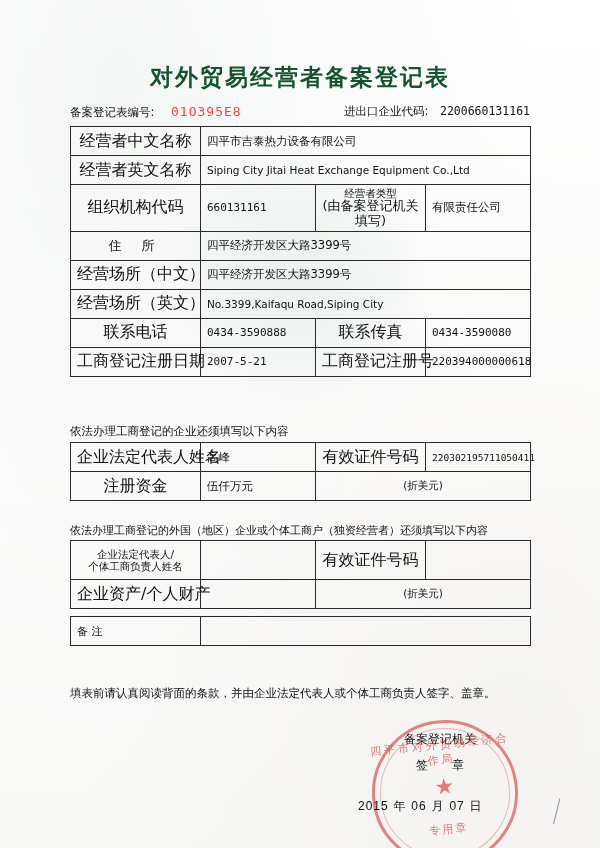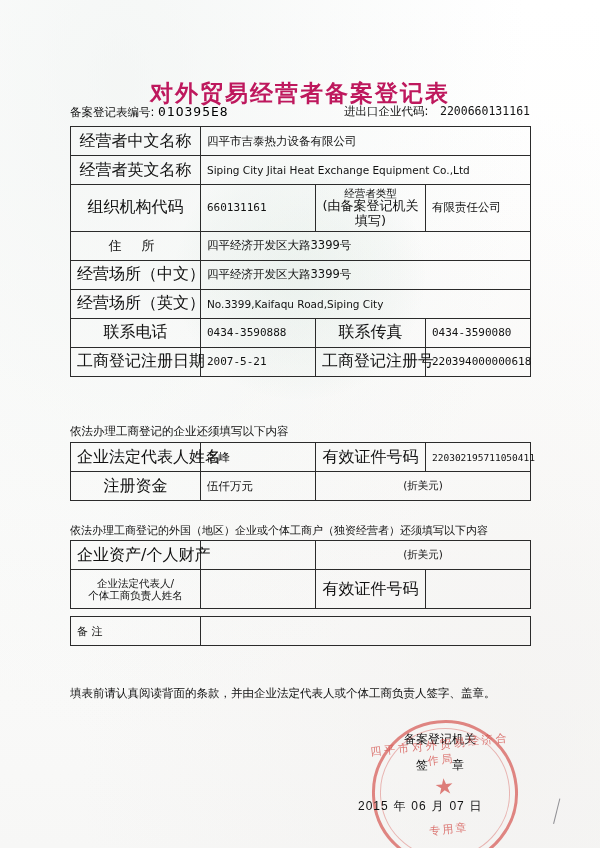--- a/index.html
+++ b/index.html
@@ -44,43 +44,43 @@
   .title {
     position: absolute;
     top: 62px;
     left: 0;
     width: 600px;
     text-align: center;
     font-family: "DejaVu Sans", "Liberation Sans", sans-serif;
     font-size: 23px;
     font-weight: bold;
     letter-spacing: 2px;
-    color: #be185d;
-    margin-top: 16px;
+    color: #14532d;
   }
 
   .subrow {
     position: absolute;
     top: 104px;
     left: 70px;
     width: 460px;
     height: 18px;
     font-size: 11.5px;
   }
   .subrow .left {
     position: absolute;
     left: 0;
     top: 0;
     white-space: nowrap;
   }
   .subrow .num-red {
-    color: #000000;
+    color: #ef4444;
     font-family: "DejaVu Sans Mono", "Liberation Mono", monospace;
     font-size: 13px;
     letter-spacing: 1px;
+    margin-left: 13px;
   }
   .subrow .right {
     position: absolute;
     right: 0;
     top: 0;
     white-space: nowrap;
   }
   .subrow .right .val {
     font-family: "DejaVu Sans Mono", "Liberation Mono", monospace;
     font-size: 11.5px;
@@ -348,32 +348,32 @@
 
   <table class="grid" style="top:540px;">
     <colgroup>
       <col style="width:130px">
       <col style="width:115px">
       <col style="width:110px">
       <col style="width:105px">
     </colgroup>
     <tbody>
       <tr>
-        <td class="lbl">企业资产/个人财产</td>
-        <td class="val"></td>
-        <td class="right-note" colspan="2">(折美元)</td>
-      </tr>
-      <tr>
         <td class="two-line" style="height:34px;">
           <div>企业法定代表人/</div>
           <div>个体工商负责人姓名</div>
         </td>
         <td class="val"></td>
         <td class="lbl">有效证件号码</td>
         <td class="val-mono"></td>
+      </tr>
+      <tr>
+        <td class="lbl">企业资产/个人财产</td>
+        <td class="val"></td>
+        <td class="right-note" colspan="2">(折美元)</td>
       </tr>
     </tbody>
   </table>
 
   <table class="grid" style="top:616px;">
     <colgroup>
       <col style="width:130px">
       <col style="width:330px">
     </colgroup>
     <tbody>

